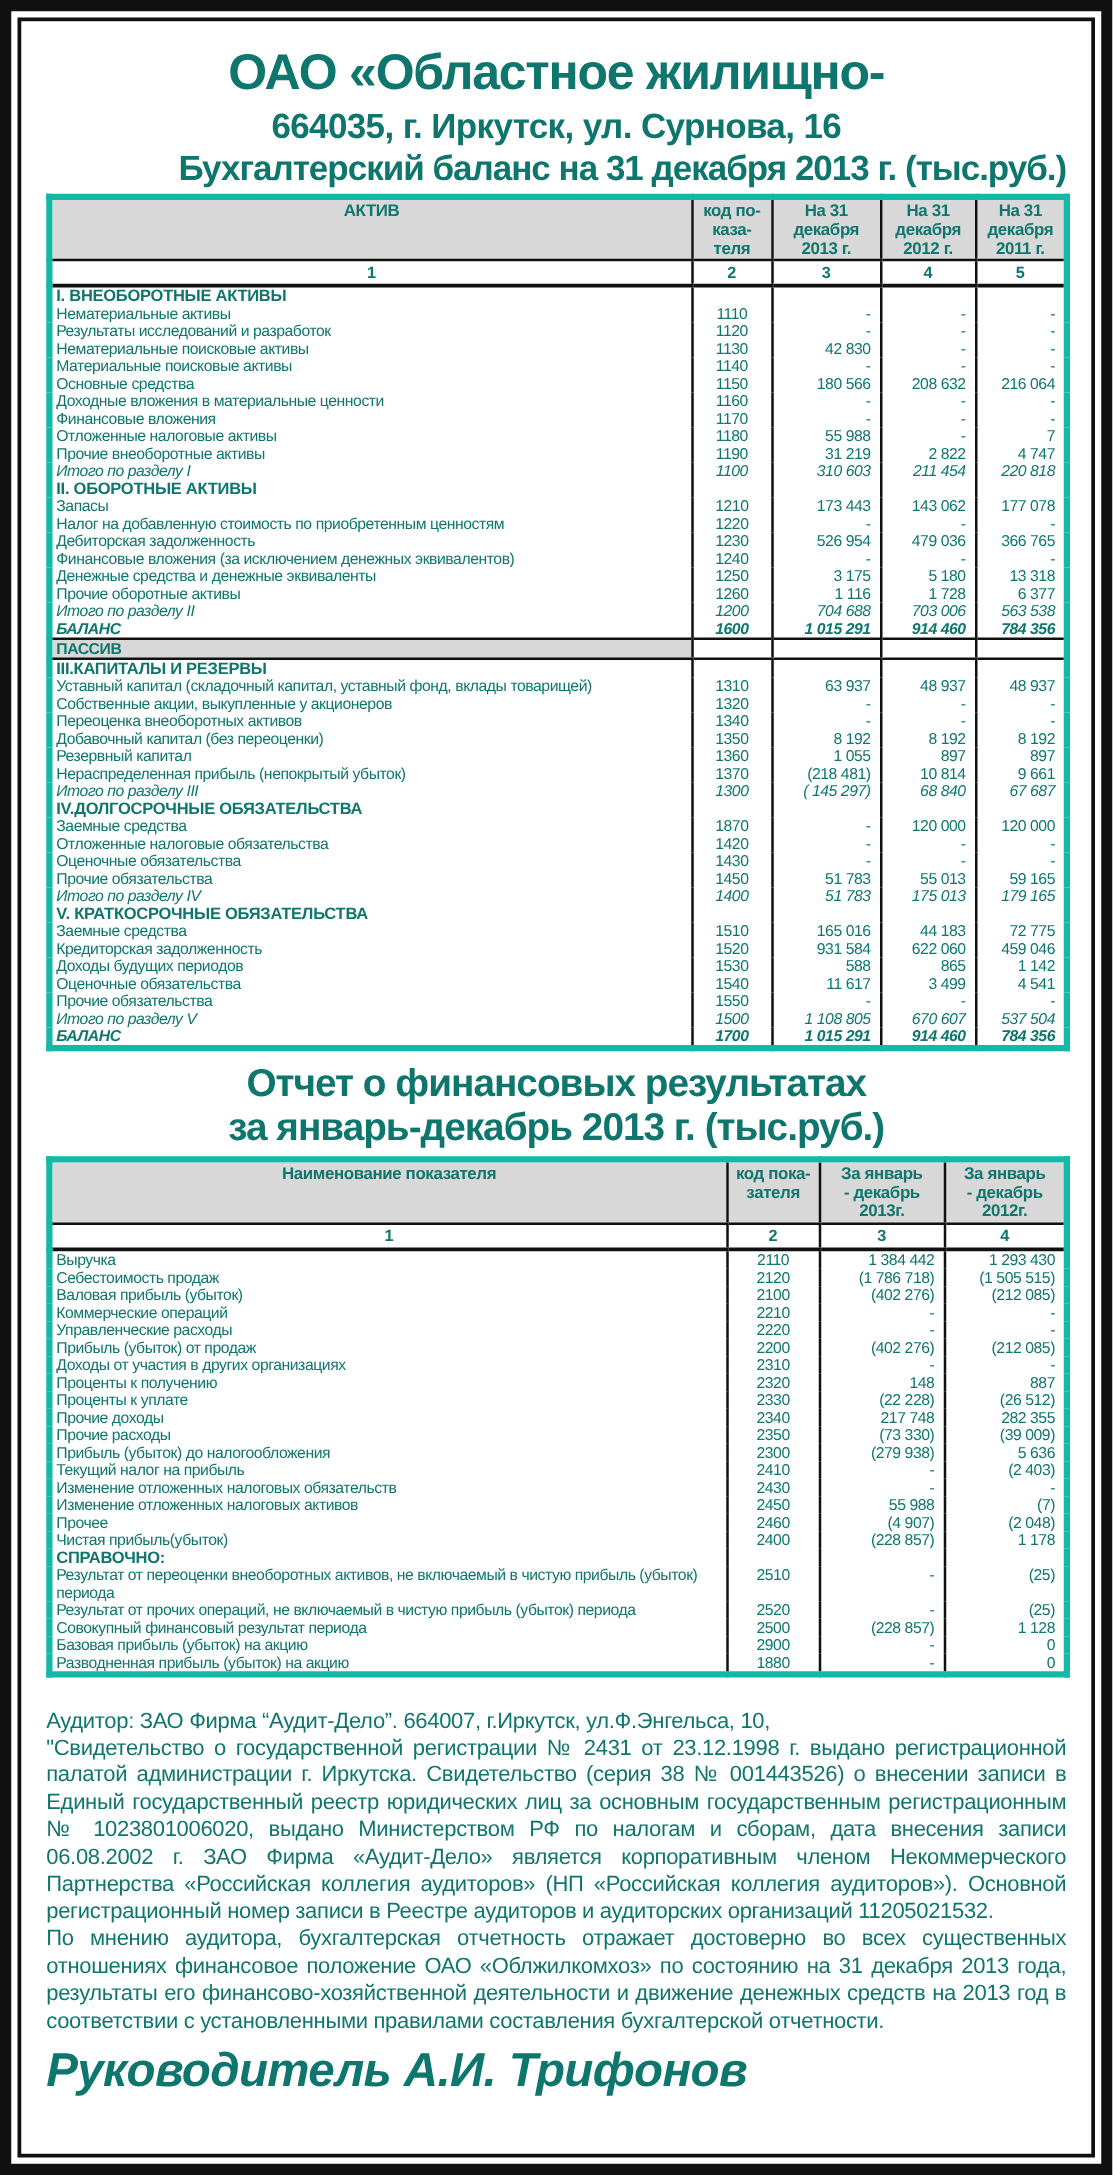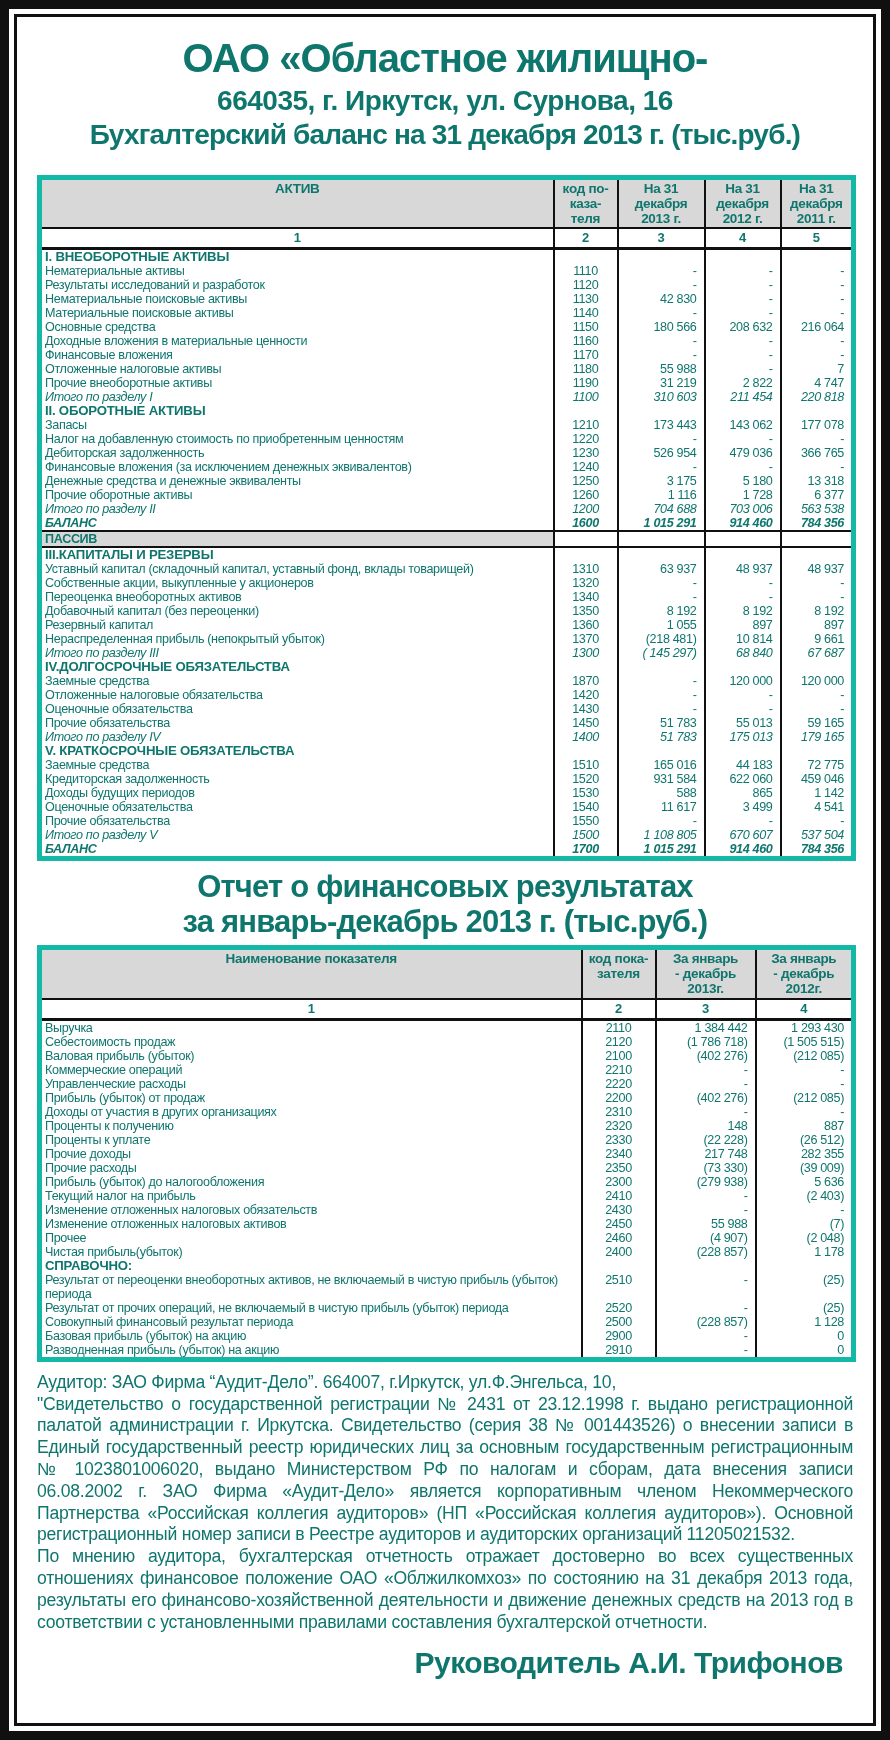--- a/index.html
+++ b/index.html
@@ -8,21 +8,21 @@
     border:9px solid #101010;padding:5px;
     font-family:"Liberation Sans",sans-serif;color:#0f766e;
     position:relative;
   }
   .inner{
     border:3px solid #101010;height:100%;box-sizing:border-box;
     padding:12px 20px 0;overflow:hidden;
   }
   .doc-title{font-size:40px;line-height:46px;font-weight:bold;text-align:center;margin:6px 0 2px;letter-spacing:-1px;}
   .doc-address{font-size:28px;line-height:35px;font-weight:bold;text-align:center;letter-spacing:-0.5px;}
-  .doc-subtitle{font-size:28px;line-height:34px;font-weight:bold;text-align:center;letter-spacing:-0.8px;margin-bottom:23px;}
+  .doc-subtitle{font-size:28px;line-height:34px;font-weight:bold;text-align:right;letter-spacing:-0.8px;margin-bottom:3px;}
   .tbl{border-collapse:collapse;table-layout:fixed;width:814px;margin:0 auto;border:5px solid #14b8a6;}
   .tbl th,.tbl td{border-left:2px solid #101010;overflow:hidden;}
   .tbl th:first-child,.tbl td:first-child{border-left:none;}
   .head-row th{
     background:#d8d8d8;font-size:13.5px;line-height:14.8px;font-weight:bold;
     text-align:center;vertical-align:top;white-space:pre-line;
     padding:2px 1px 1px;border-bottom:2px solid #101010;letter-spacing:-0.3px;
   }
   .num-row td{
     font-weight:bold;text-align:center;font-size:13px;line-height:16px;
@@ -31,23 +31,23 @@
   .tbl tbody td{font-size:12.6px;line-height:14px;vertical-align:top;letter-spacing:-0.35px;padding:0;}
   .tbl td.label{padding-left:3px;padding-right:2px;text-align:left;}
   .tbl td.code{text-align:center;}
   .tbl td.num{text-align:right;padding-right:7px;}
   .r-section td.label{font-weight:bold;font-size:13.2px;letter-spacing:-0.2px;}
   .r-total td{font-style:italic;}
   .r-grand td{font-style:italic;font-weight:bold;}
   .r-banner td{border-top:2px solid #101010;border-bottom:2px solid #101010;}
   td.banner{background:#d8d8d8;text-align:center;font-weight:bold;font-size:13.2px;}
   .section-title{font-size:31px;line-height:35px;font-weight:bold;text-align:center;letter-spacing:-0.8px;margin:8px 0 6px;}
-  .footnotes{margin-top:10px;}
+  .footnotes{margin-top:24px;}
   .footnotes p{font-size:17.6px;line-height:21.8px;letter-spacing:-0.25px;text-align:justify;margin:0;}
-  .signature{font-size:30px;line-height:36px;font-weight:bold;text-align:right;padding-right:10px;margin-top:12px;letter-spacing:-0.5px;}
+  .signature{font-size:38px;line-height:36px;font-weight:bold;font-style:italic;padding-right:10px;margin-top:12px;letter-spacing:-0.5px;}
 </style>
 </head>
 <body>
 
 <div class="page">
   <div class="inner">
 
     <div class="doc-title">
       <div>ОАО «Областное жилищно-</div>
     </div>
@@ -550,21 +550,21 @@
             <td class="num">1 128</td>
           </tr>
           <tr class="r-item">
             <td class="label">Базовая прибыль (убыток) на акцию</td>
             <td class="code">2900</td>
             <td class="num">-</td>
             <td class="num">0</td>
           </tr>
           <tr class="r-item">
             <td class="label">Разводненная прибыль (убыток) на акцию</td>
-            <td class="code">2910</td>
+            <td class="code">1880</td>
             <td class="num">-</td>
             <td class="num">0</td>
           </tr>
         </tbody>
     </table>
 
     <div class="footnotes">
       <p>Аудитор: ЗАО Фирма “Аудит-Дело”. 664007, г.Иркутск, ул.Ф.Энгельса, 10,</p>
       <p>"Свидетельство о государственной регистрации № 2431 от 23.12.1998 г. выдано регистрационной палатой администрации г. Иркутска. Свидетельство (серия 38 № 001443526) о внесении записи в Единый государственный реестр юридических лиц за основным государственным регистрационным № 1023801006020, выдано Министерством РФ по налогам и сборам, дата внесения записи 06.08.2002 г. ЗАО Фирма «Аудит-Дело» является корпоративным членом Некоммерческого Партнерства «Российская коллегия аудиторов» (НП «Российская коллегия аудиторов»). Основной регистрационный номер записи в Реестре аудиторов и аудиторских организаций 11205021532.</p>
       <p>По мнению аудитора, бухгалтерская отчетность отражает достоверно во всех существенных отношениях финансовое положение ОАО «Облжилкомхоз» по состоянию на 31 декабря 2013 года, результаты его финансово-хозяйственной деятельности и движение денежных средств на 2013 год в соответствии с установленными правилами составления бухгалтерской отчетности.</p>

